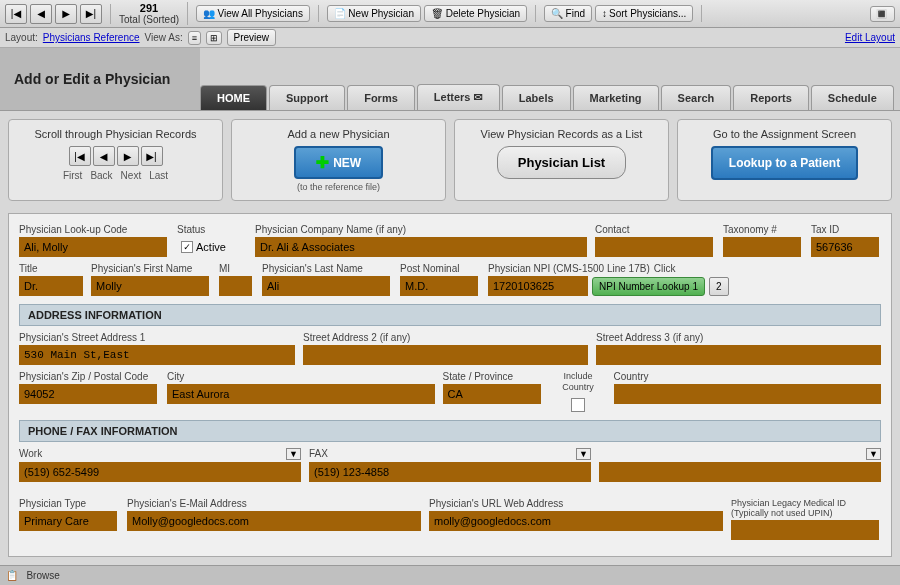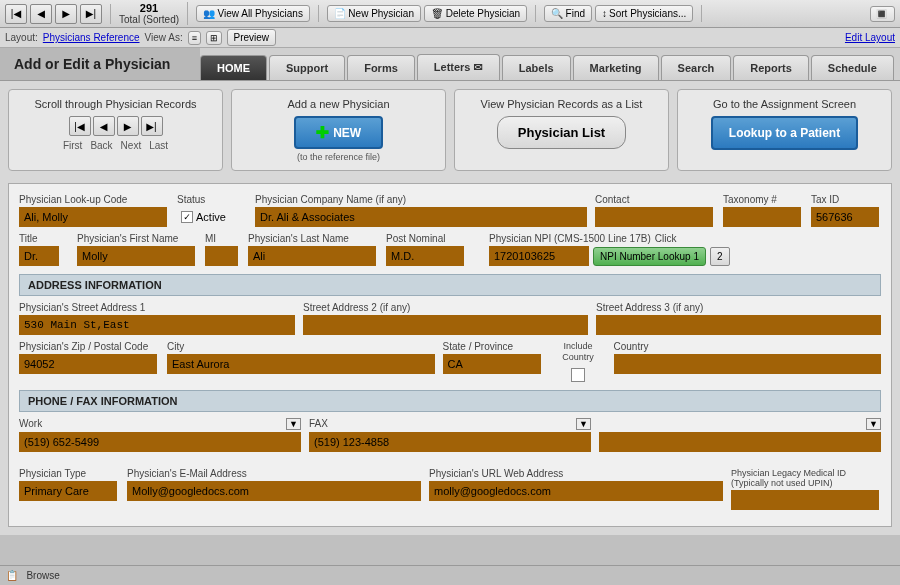--- a/index.html
+++ b/index.html
@@ -66,21 +66,21 @@
 
     
     .page-header {
       display: flex;
       align-items: stretch;
       background: #d0d0d0;
       border-bottom: 1px solid #999;
     }
     .page-title-area {
       background: #b8b8b8;
-      padding: 8px 14px;
+      padding: 23px 14px;
       font-size: 14px;
       font-weight: bold;
       color: #222;
       display: flex;
       align-items: center;
       min-width: 200px;
     }
     .nav-tabs {
       display: flex;
       align-items: flex-end;
@@ -457,39 +457,39 @@
         </div>
         <div class="field-group" style="min-width:70px;">
           <span class="field-label">Tax ID</span>
           <input class="field-input" value="567636" style="width: 68px;">
         </div>
       </div>
 
       <div class="form-row">
         <div class="field-group" style="min-width:50px;">
           <span class="field-label">Title</span>
-          <input class="field-input" value="Dr." style="width: 40px;">
+          <input class="field-input" value="Dr." style="width: 64px;">
         </div>
         <div class="field-group" style="min-width:120px;">
           <span class="field-label">Physician's First Name</span>
           <input class="field-input" value="Molly" style="width: 118px;">
         </div>
         <div class="field-group" style="min-width:35px;">
           <span class="field-label">MI</span>
           <input class="field-input" style="width: 33px;">
         </div>
         <div class="field-group" style="min-width:130px;">
           <span class="field-label">Physician's Last Name</span>
           <input class="field-input" value="Ali" style="width: 128px;">
         </div>
         <div class="field-group" style="min-width:80px;">
           <span class="field-label">Post Nominal</span>
           <input class="field-input" value="M.D." style="width: 78px;">
         </div>
-        <div class="field-group" style="flex:1;margin-left:15px;">
+        <div class="field-group" style="flex:1;">
           <div style="display:flex;align-items:center;gap:4px;">
             <span class="field-label">Physician NPI (CMS-1500 Line 17B)</span>
             <span style="font-size:10px;color:#444;">Click</span>
           </div>
           <div style="display:flex;align-items:center;gap:4px;">
             <input class="field-input" value="1720103625" style="width: 100px;">
             <button class="npi-btn">
               <span>NPI Number Lookup 1</span>
             </button>
             <button class="npi-num-btn">

